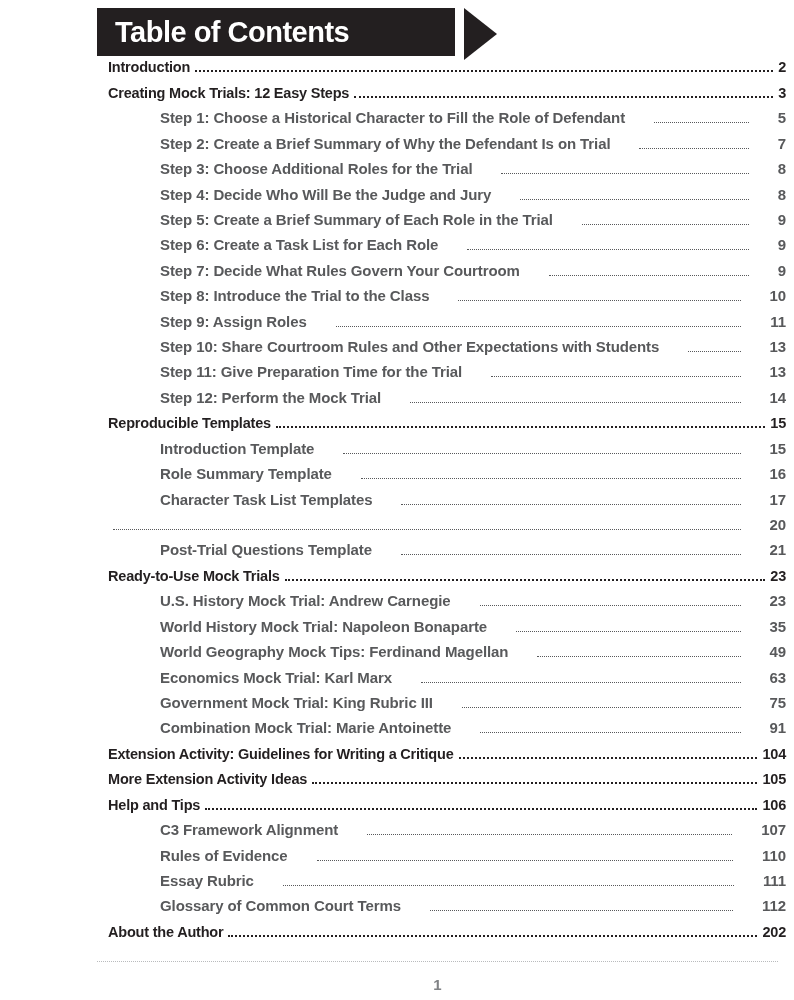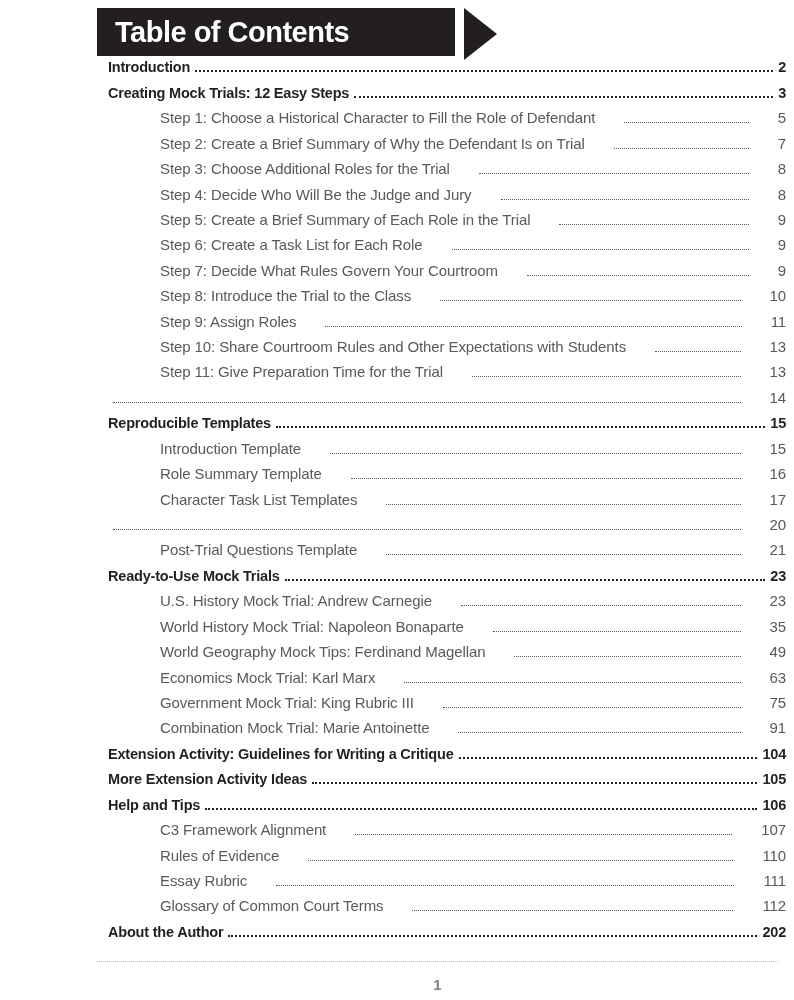--- a/index.html
+++ b/index.html
@@ -75,21 +75,21 @@
     color: #231f20;
     font-weight: bold;
     font-size: 14.5px;
     letter-spacing: -0.2px;
   }
   .toc-row.l0 .leader {
     border-bottom-width: 2px;
   }
   .toc-row.l1 {
     color: #58595b;
-    font-weight: normal;
+    font-weight: bold;
     font-size: 15px;
     letter-spacing: -0.1px;
     gap: 24px;
   }
   .toc-row.l1 .label {
     padding-left: 52px;
   }
   .toc-row.l1 .leader {
     border-bottom-width: 1.5px;
   }
@@ -184,20 +184,21 @@
       <span class="label">Step 10: Share Courtroom Rules and Other Expectations with Students</span>
       <span class="leader"></span>
       <span class="pnum">13</span>
     </div>
       <div class="toc-row l1">
       <span class="label">Step 11: Give Preparation Time for the Trial</span>
       <span class="leader"></span>
       <span class="pnum">13</span>
     </div>
       <div class="toc-row l1">
+      <span class="label">Step 12: Perform the Mock Trial</span>
       <span class="leader"></span>
       <span class="pnum">14</span>
     </div>
       <div class="toc-row l0">
       <span class="label">Reproducible Templates</span>
       <span class="leader"></span>
       <span class="pnum">15</span>
     </div>
       <div class="toc-row l1">
       <span class="label">Introduction Template</span>

